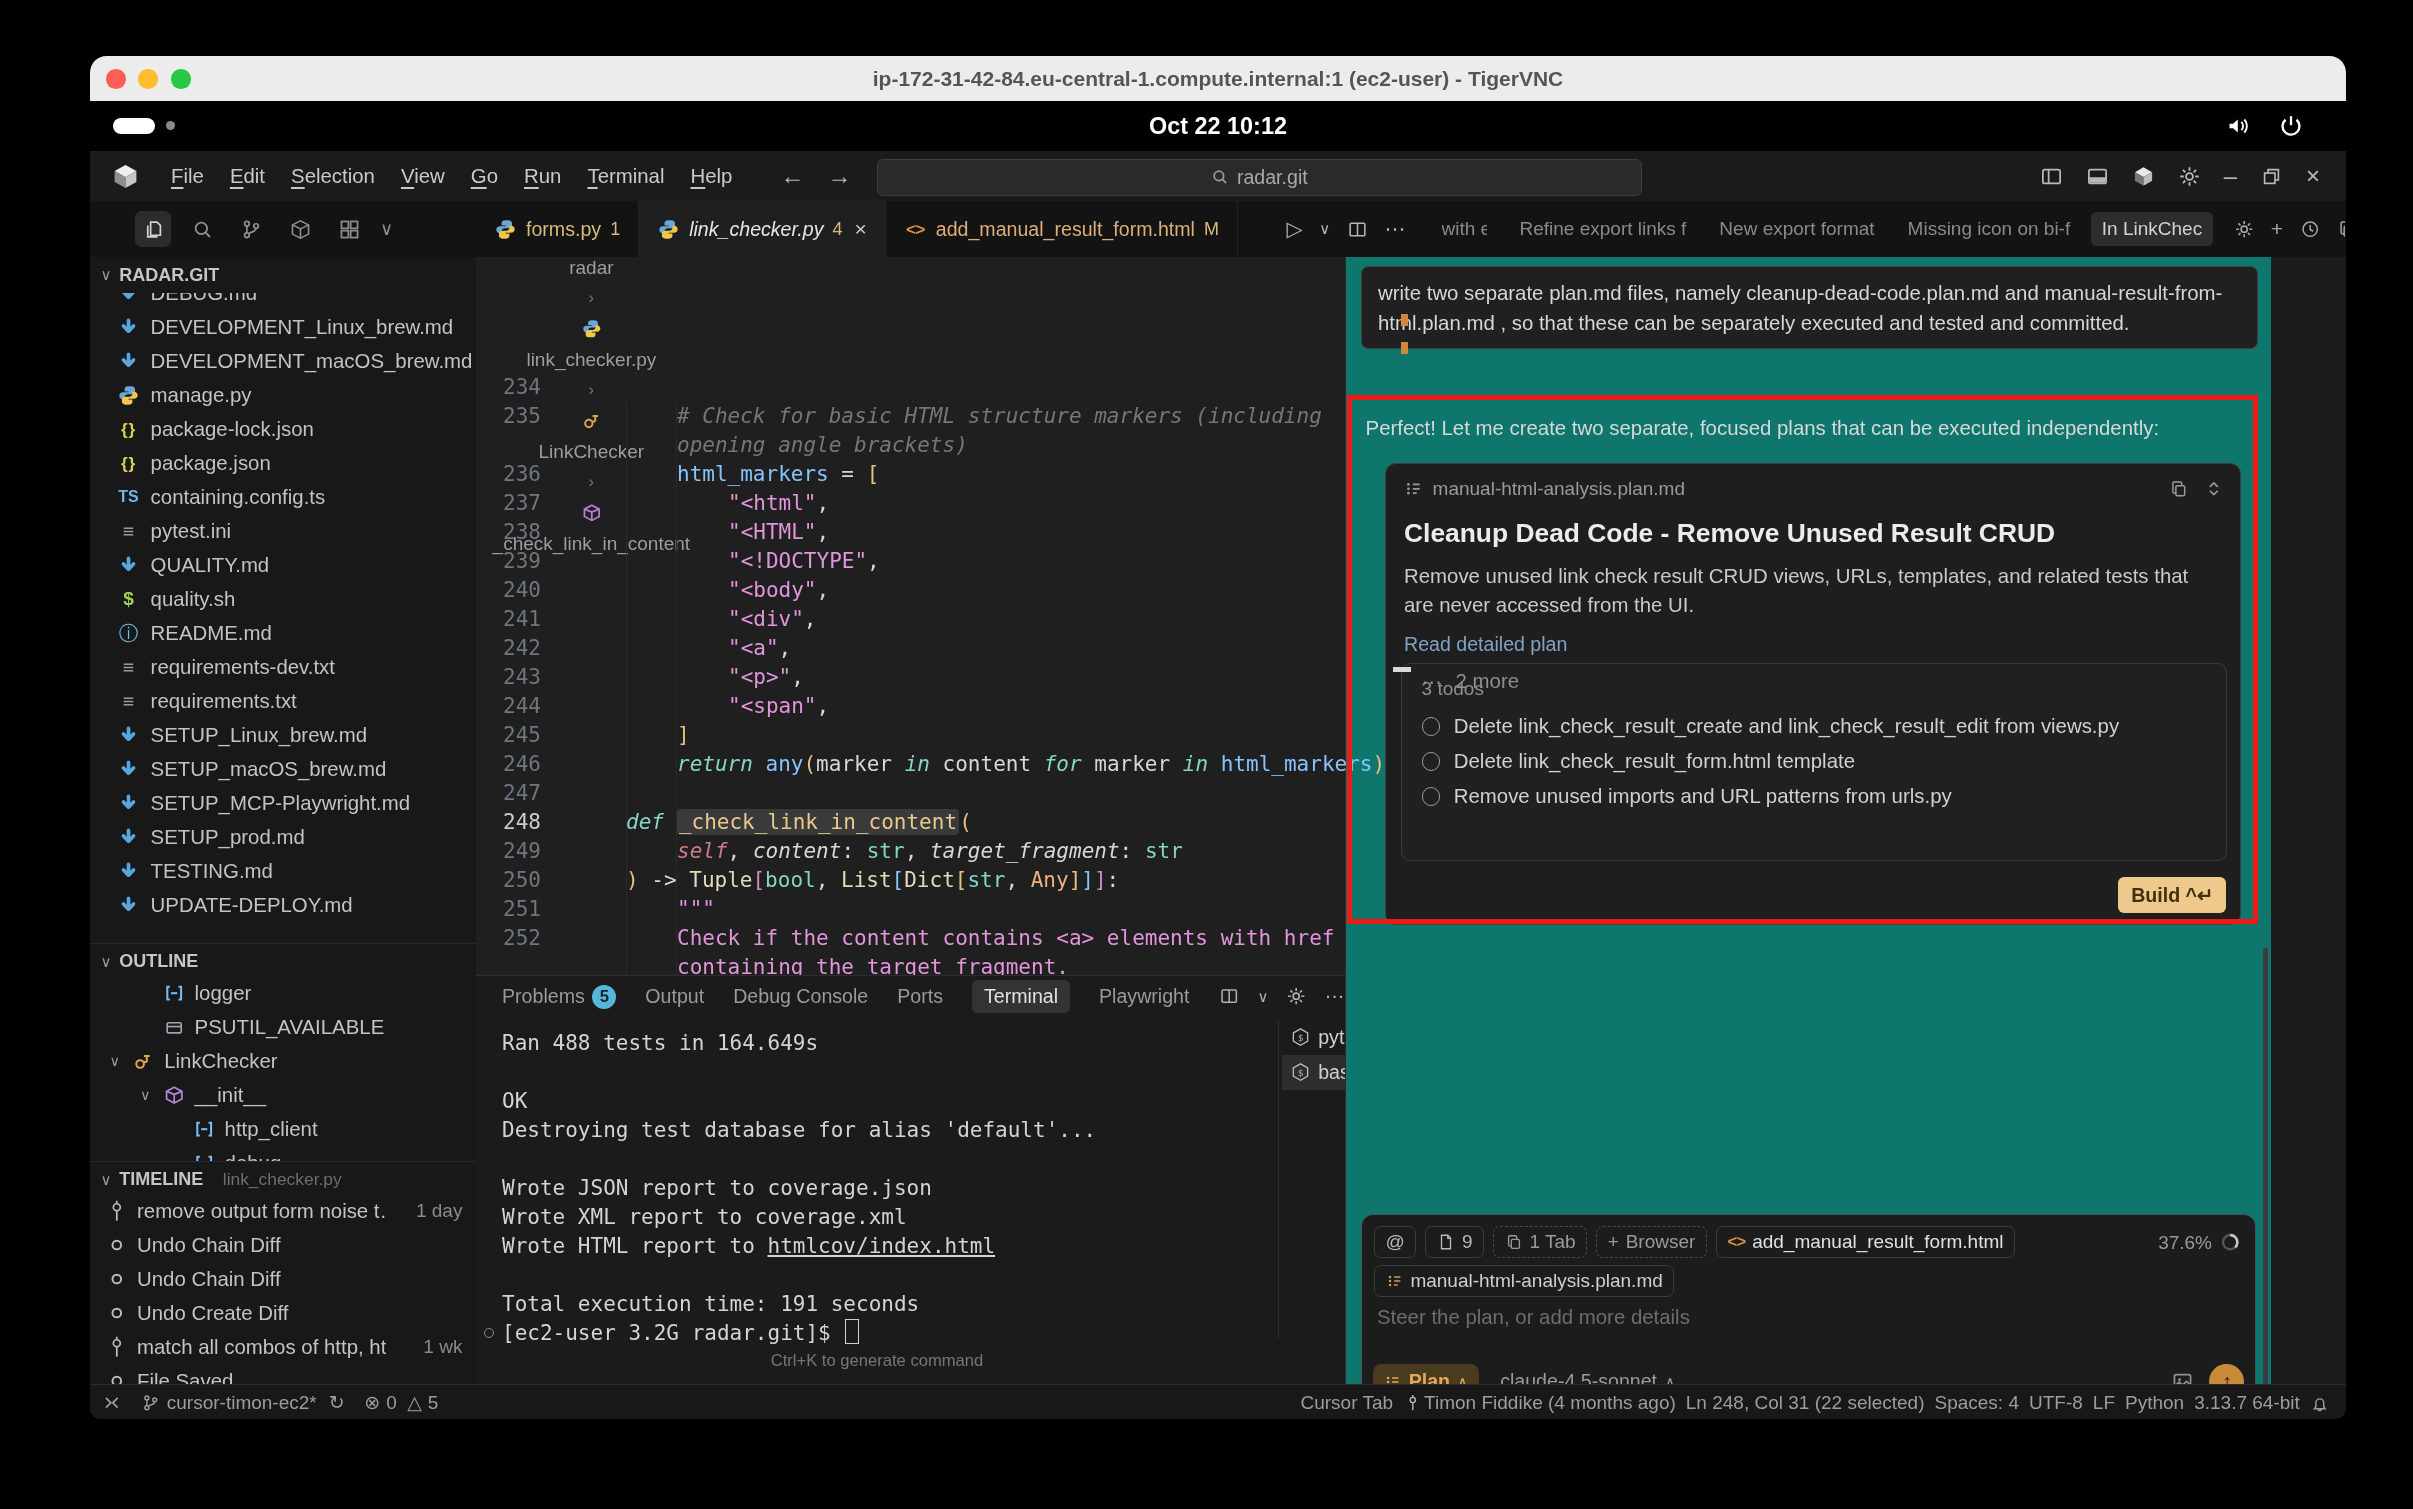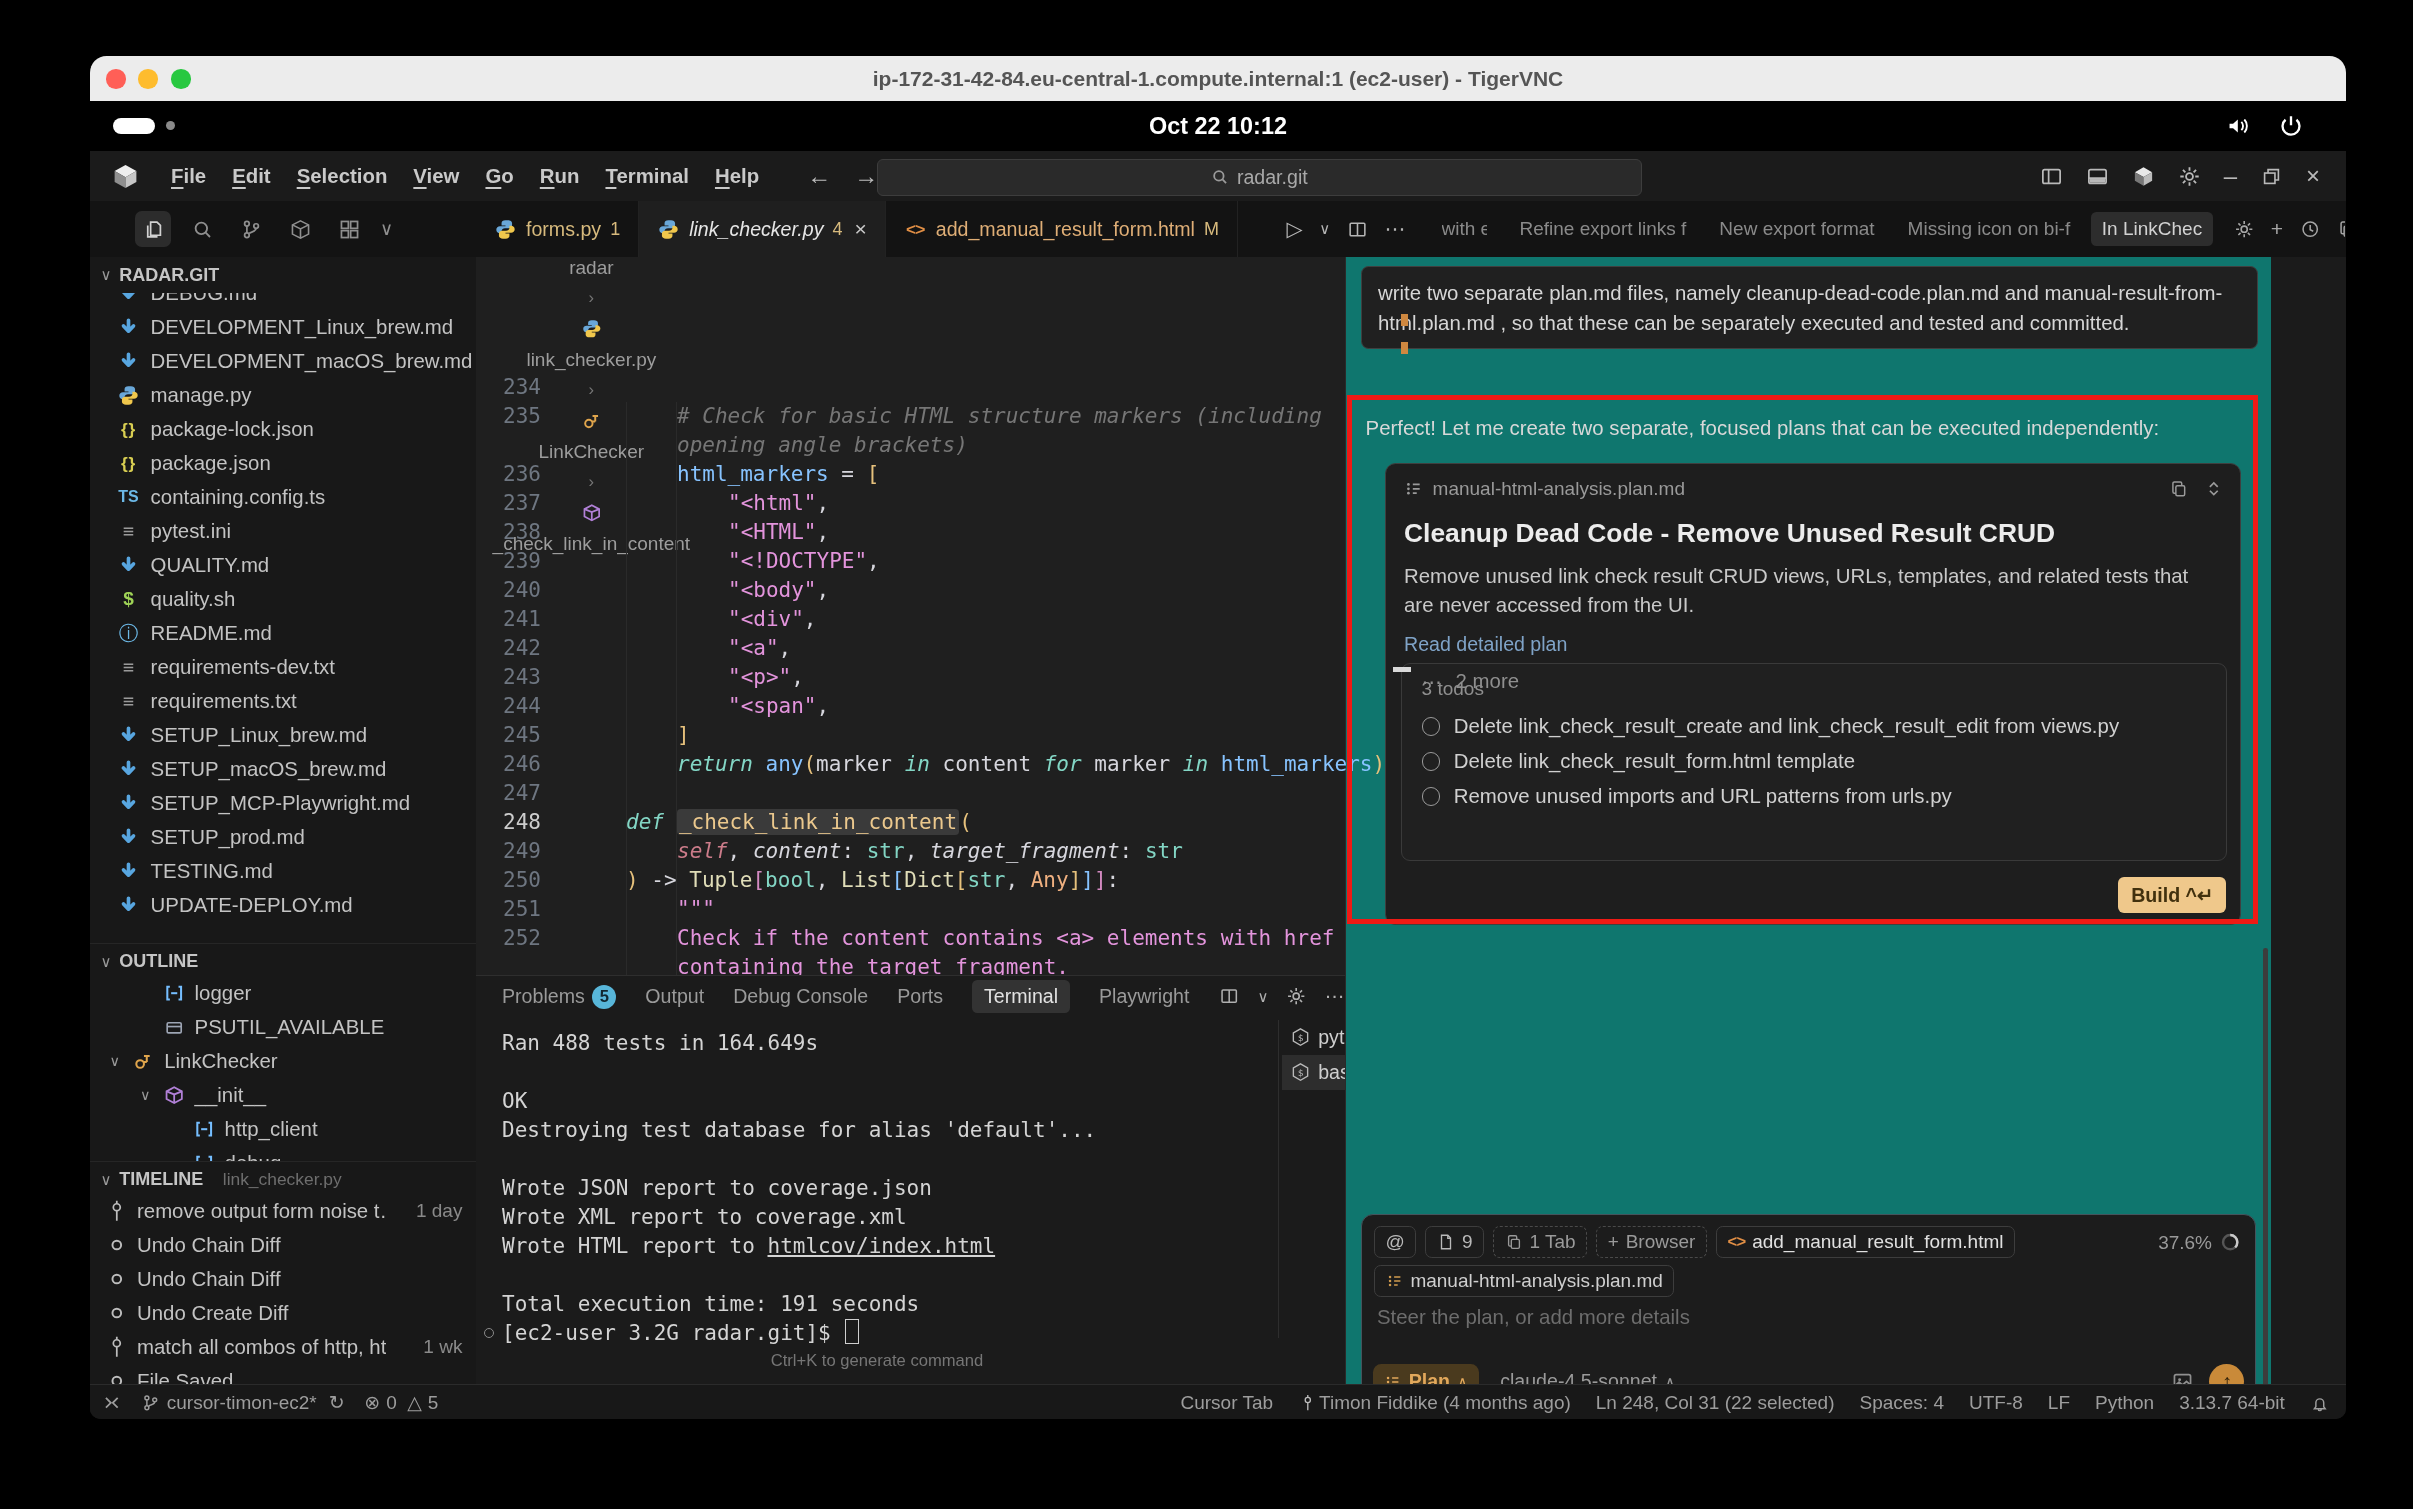--- a/index.html
+++ b/index.html
@@ -23,21 +23,21 @@
   .pill{position:absolute;left:23px;top:16.6px;width:42px;height:16.6px;border-radius:8.3px;background:#fff;}
   .pill-dot{position:absolute;left:76px;top:20.4px;width:9px;height:9px;border-radius:50%;background:#8a8a8a;}
   .clock{position:absolute;left:0;right:0;top:0;height:50px;line-height:50px;text-align:center;color:#fff;
          font-weight:700;font-size:23.4px;}
   .dticons{position:absolute;right:42px;top:0;height:50px;display:flex;align-items:center;gap:26px;}
   .dticons .svgi{width:26px;height:26px;}
 
   
   .menubar{position:absolute;left:0;top:95px;width:2256px;height:50px;background:#1b1b1b;display:flex;align-items:center;}
   .applogo{margin-left:21px;width:29px;height:29px;}
-  .menus{display:flex;margin-left:18px;font-weight:bold;}
+  .menus{display:flex;margin-left:18px;}
   .menu-item{display:inline-block;padding:0 13px;color:#c9c9c9;font-size:20.4px;line-height:50px;}
   .menu-item::first-letter{text-decoration:underline;text-underline-offset:3.8px;}
   .navarrows{display:flex;gap:23px;margin-left:35px;color:#bdbdbd;font-size:24px;}
   .searchbox{position:absolute;left:787px;top:7.6px;width:763px;height:35px;background:#2a2a2a;
              border:0.8px solid #3d3d3d;border-radius:6px;display:flex;align-items:center;justify-content:center;
              gap:7.6px;color:#a9a9a9;font-size:19.6px;}
   .searchbox .svgi{width:18px;height:18px;}
   .winicons{position:absolute;right:26px;top:0;height:50px;display:flex;align-items:center;gap:23px;color:#b9b9b9;}
   .winicons .svgi{width:23px;height:23px;}
   .wi-text{font-size:24px;color:#b9b9b9;}
@@ -199,21 +199,21 @@
   .imgbtn .svgi{width:23px;height:23px;}
   .sendbtn{width:35px;height:35px;border-radius:50%;background:#c98a39;color:#2e1f07;display:flex;align-items:center;
            justify-content:center;font-size:21px;font-weight:700;}
 
   
   .statusbar{position:absolute;left:0;top:1328px;width:2256px;height:35px;background:#181818;border-top:0.8px solid #2b2b2b;
              display:flex;align-items:center;color:#9d9d9d;font-size:19px;}
   .sb-left{display:flex;align-items:center;gap:19.6px;padding-left:12px;}
   .sb-item{display:flex;align-items:center;gap:6px;white-space:nowrap;}
   .sb-item .svgi{width:19.6px;height:19.6px;}
-  .sb-right{margin-left:auto;display:flex;align-items:center;gap:25px;padding-right:16.6px;}
+  .sb-right{margin-left:auto;display:flex;align-items:center;gap:10px;padding-right:16.6px;}
 </style>
 </head>
 <body>
 
 <div class="page">
   <div class="window">
 
     <div class="titlebar">
       <span class="light l-red"></span>
       <span class="light l-yellow"></span>

